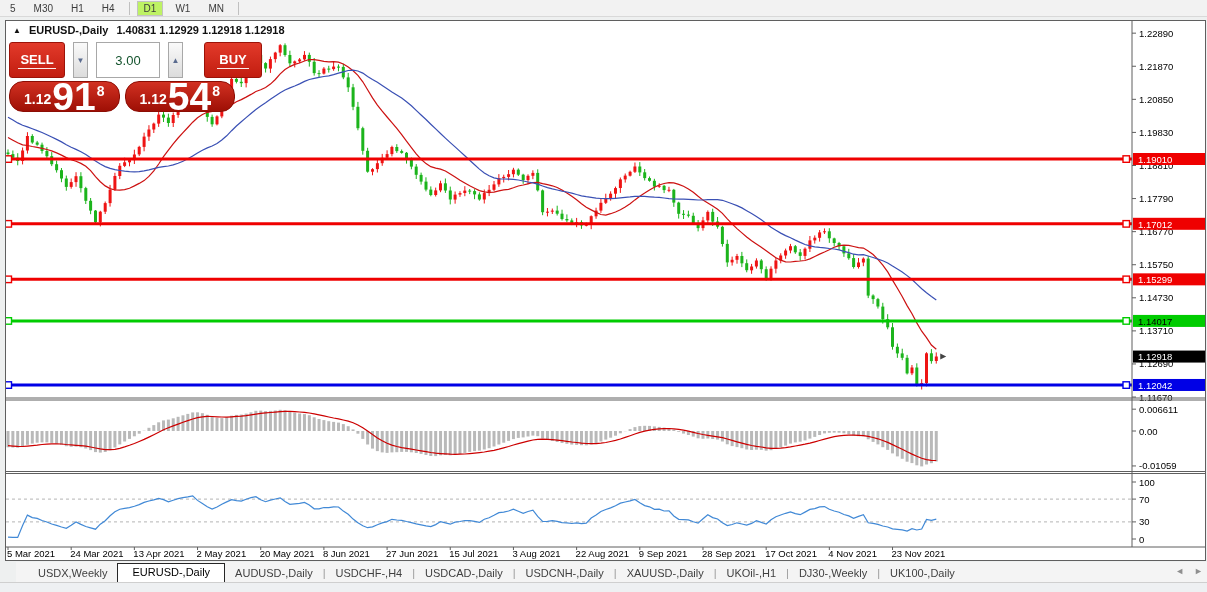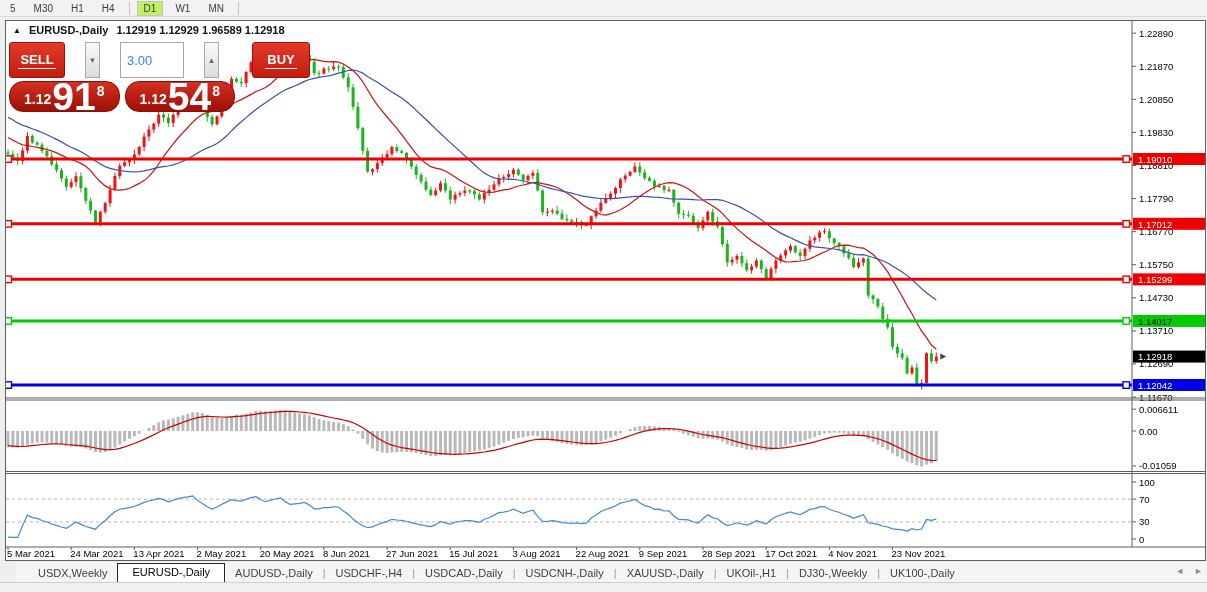--- a/index.html
+++ b/index.html
@@ -19,33 +19,33 @@
                   background:#ffffff; border:1px solid #5f5f5f; }
   #chart-svg { position:absolute; left:0; top:0; }
   svg text { font-family:"Liberation Sans", sans-serif; }
 
   #chart-header { position:absolute; left:7px; top:3px; display:flex; align-items:center;
                   gap:8px; font-size:11px; font-weight:700; color:#111; white-space:nowrap; }
   #chart-header .tri { font-size:8px; }
 
   
   #trade-panel { position:absolute; left:3px; top:21px; width:226px; }
-  .tp-row1 { display:flex; gap:20px; height:36px; }
+  .tp-row1 { display:flex; gap:8px; height:36px; }
   .trade-btn { display:flex; align-items:center; justify-content:center;
                background:linear-gradient(180deg,#e23a2a,#c21d10);
                border:1px solid #9c1208; border-radius:3px; color:#fff;
                font-size:13px; font-weight:700; cursor:pointer; }
   .trade-btn span { border-bottom:1px solid rgba(255,255,255,.92); padding:0 2px 1px 2px; }
   #sell-btn { flex:0 0 56px; }
   #buy-btn  { flex:0 0 58px;margin-left:13px; }
   .spin-btn { flex:0 0 15px; background:linear-gradient(180deg,#fafafa,#dcdcdc);
               border:1px solid #a8a8a8; color:#5a6b8f; font-size:8px;
               display:flex; align-items:center; justify-content:center; cursor:pointer; }
   #volume-field { flex:1 1 auto; width:64px; border:1px solid #a8a8a8; font-size:13px;
-                  text-align:left; padding:0 6px; color:#3b82f6;
+                  text-align:center; padding:0 6px; color:#14532d;
                   font-family:"Liberation Sans", sans-serif; }
   .tp-row2 { display:flex; gap:5px; height:31px; margin-top:3px; }
   .price-tile { flex:1 1 50%; background:linear-gradient(180deg,#d23122,#9e0f05);
                 border:1px solid #8c0d04; border-radius:14px; color:#fff;
                 display:flex; align-items:flex-end; justify-content:center;
                 padding-bottom:1px; cursor:pointer; }
   .price-tile .sm  { font-size:14px; font-weight:700; margin:0 1px 3px 0; }
   .price-tile .big { font-size:39px; font-weight:700; line-height:26px; }
   .price-tile .sup { font-size:14px; font-weight:700; align-self:flex-start; margin:1px 0 0 1px; }
 
@@ -789,21 +789,21 @@
       <text x="759.1600000000001" y="536" font-size="9.5" fill="#000" text-anchor="start" font-weight="normal">17 Oct 2021</text>
       <line x1="823.34" y1="526" x2="823.34" y2="529" stroke="#5f5f5f"></line>
       <text x="822.34" y="536" font-size="9.5" fill="#000" text-anchor="start" font-weight="normal">4 Nov 2021</text>
       <line x1="886.5200000000001" y1="526" x2="886.5200000000001" y2="529" stroke="#5f5f5f"></line>
       <text x="885.5200000000001" y="536" font-size="9.5" fill="#000" text-anchor="start" font-weight="normal">23 Nov 2021</text>
     </svg>
 
   <div id="chart-header">
     <span class="tri">▲</span>
     <span>EURUSD-,Daily</span>
-    <span>1.12919 1.12929 1.96589 1.12918</span>
+    <span>1.40831 1.12929 1.12918 1.12918</span>
   </div>
 
   <div id="trade-panel">
     <div class="tp-row1">
       <div class="trade-btn" id="sell-btn">
         <span>SELL</span>
       </div>
       <div class="spin-btn">
         <span>▼</span>
       </div>

